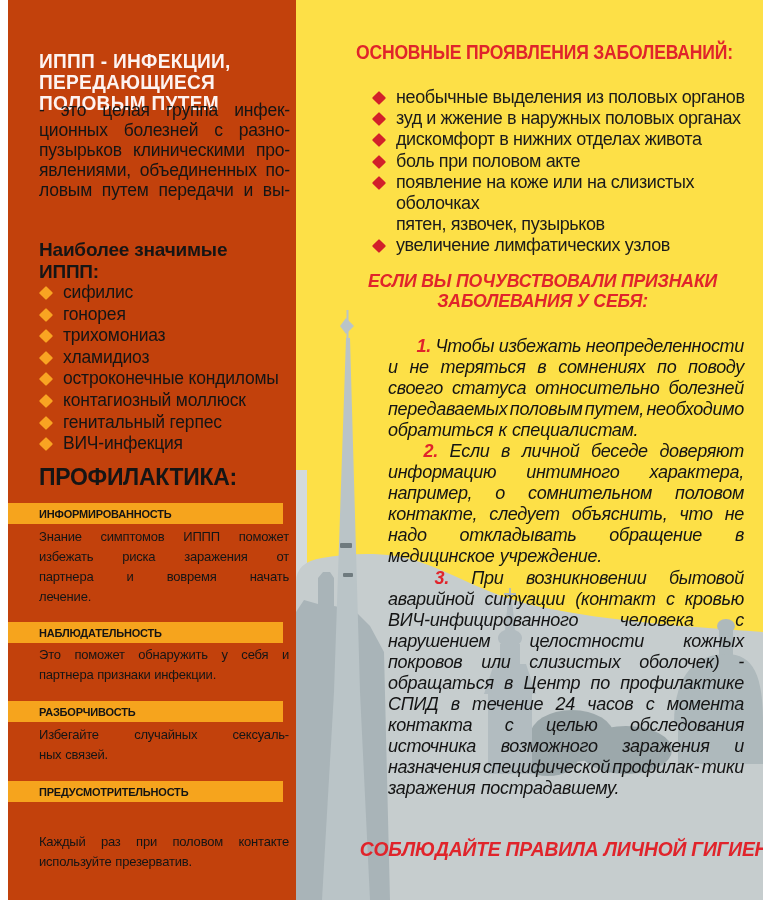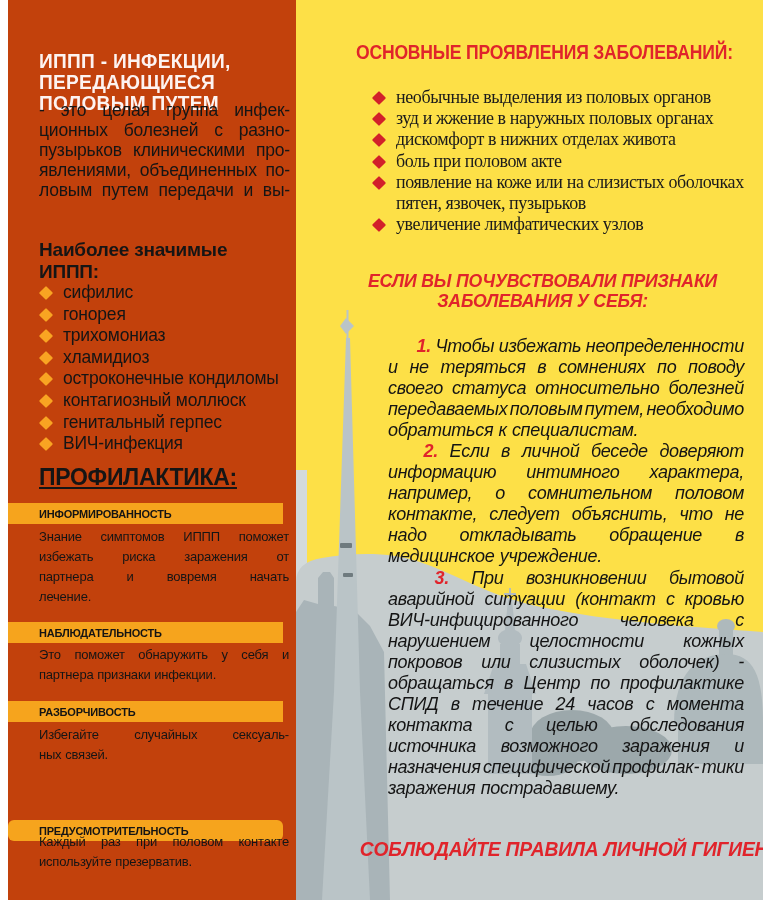--- a/index.html
+++ b/index.html
@@ -18,38 +18,38 @@
   .lp-intro{position:absolute;left:31px;top:100px;width:251px;color:#151515;
     font-size:17.5px;letter-spacing:-.2px;}
   .lp-intro .jl{height:20px;}
   .sig-head{position:absolute;left:31px;top:239px;width:251px;margin:0;
     color:#151515;font-weight:bold;font-size:19px;line-height:22px;white-space:pre-line;letter-spacing:-.2px;}
   .sig-list{position:absolute;left:31px;top:282px;width:255px;}
   .sig-list .li-row{min-height:21.6px;justify-content:space-between;}
   .sig-list .li-text{font-size:17.5px;line-height:21.6px;color:#151515;letter-spacing:-.2px;}
   .sig-list .diamond{background:#f9a422;}
   .prof-head{position:absolute;left:31px;top:464px;margin:0;color:#151515;
-    font-weight:bold;font-size:23px;letter-spacing:-.3px;text-decoration:underline;}
+    font-weight:bold;font-size:23px;letter-spacing:-.3px;}
   .bar{position:absolute;left:0;width:275px;height:21px;background:#f6a41d;
     display:flex;align-items:center;padding-left:31px;box-sizing:border-box;}
   .bar span{color:#141414;font-weight:bold;font-size:11px;letter-spacing:-.2px;white-space:nowrap;}
   .sec-para{position:absolute;left:31px;width:250px;color:#151515;font-size:13px;letter-spacing:-.2px;}
   .sec-para .jl{height:20px;}
   .bar.s1{top:503px;} .para-s1{top:529px;}
   .bar.s2{top:622px;} .para-s2{top:647px;}
   .bar.s3{top:701px;} .para-s3{top:727px;}
-  .bar.s4{top:820px;border-radius:6px;} .para-s4{top:834px;}
+  .bar.s4{top:781px;} .para-s4{top:834px;}
 
   
   .white-panel{position:absolute;left:296px;top:0;width:467px;height:900px;background:#fde047;}
   .photo{position:absolute;left:0;top:300px;width:467px;height:600px;}
   .rp-h1{position:absolute;left:36px;right:6px;top:41px;margin:0;text-align:center;
     color:#e0242b;font-weight:bold;font-size:19.5px;white-space:nowrap;}
   .rp-h1 .cond{display:inline-block;transform:scaleX(.9);transform-origin:center;letter-spacing:-.2px;}
-  .sym-list{position:absolute;left:76px;top:87px;width:382px;font-family:Liberation Serif, serif;}
+  .sym-list{position:absolute;left:76px;top:87px;width:382px;}
   .sym-list .li-row{min-height:21.2px;}
   .sym-list .li-text{font-size:18px;line-height:21.2px;color:#1b1b1b;letter-spacing:-.4px;white-space:pre-line;}
   .sym-list .diamond{background:#d2202a;}
   .rp-h2{position:absolute;left:30px;right:4px;top:271px;margin:0;text-align:center;
     color:#e0242b;font-weight:bold;font-style:italic;font-size:19px;line-height:20px;white-space:pre-line;
     transform:scaleX(.93);transform-origin:center top;letter-spacing:-.2px;}
   .rp-paras{position:absolute;left:92px;top:336px;width:356px;color:#141414;
     font-style:italic;font-size:18px;letter-spacing:-.3px;}
   .rp-paras .jl{height:21.05px;}
   .pnum{color:#e0242b;font-weight:bold;}

